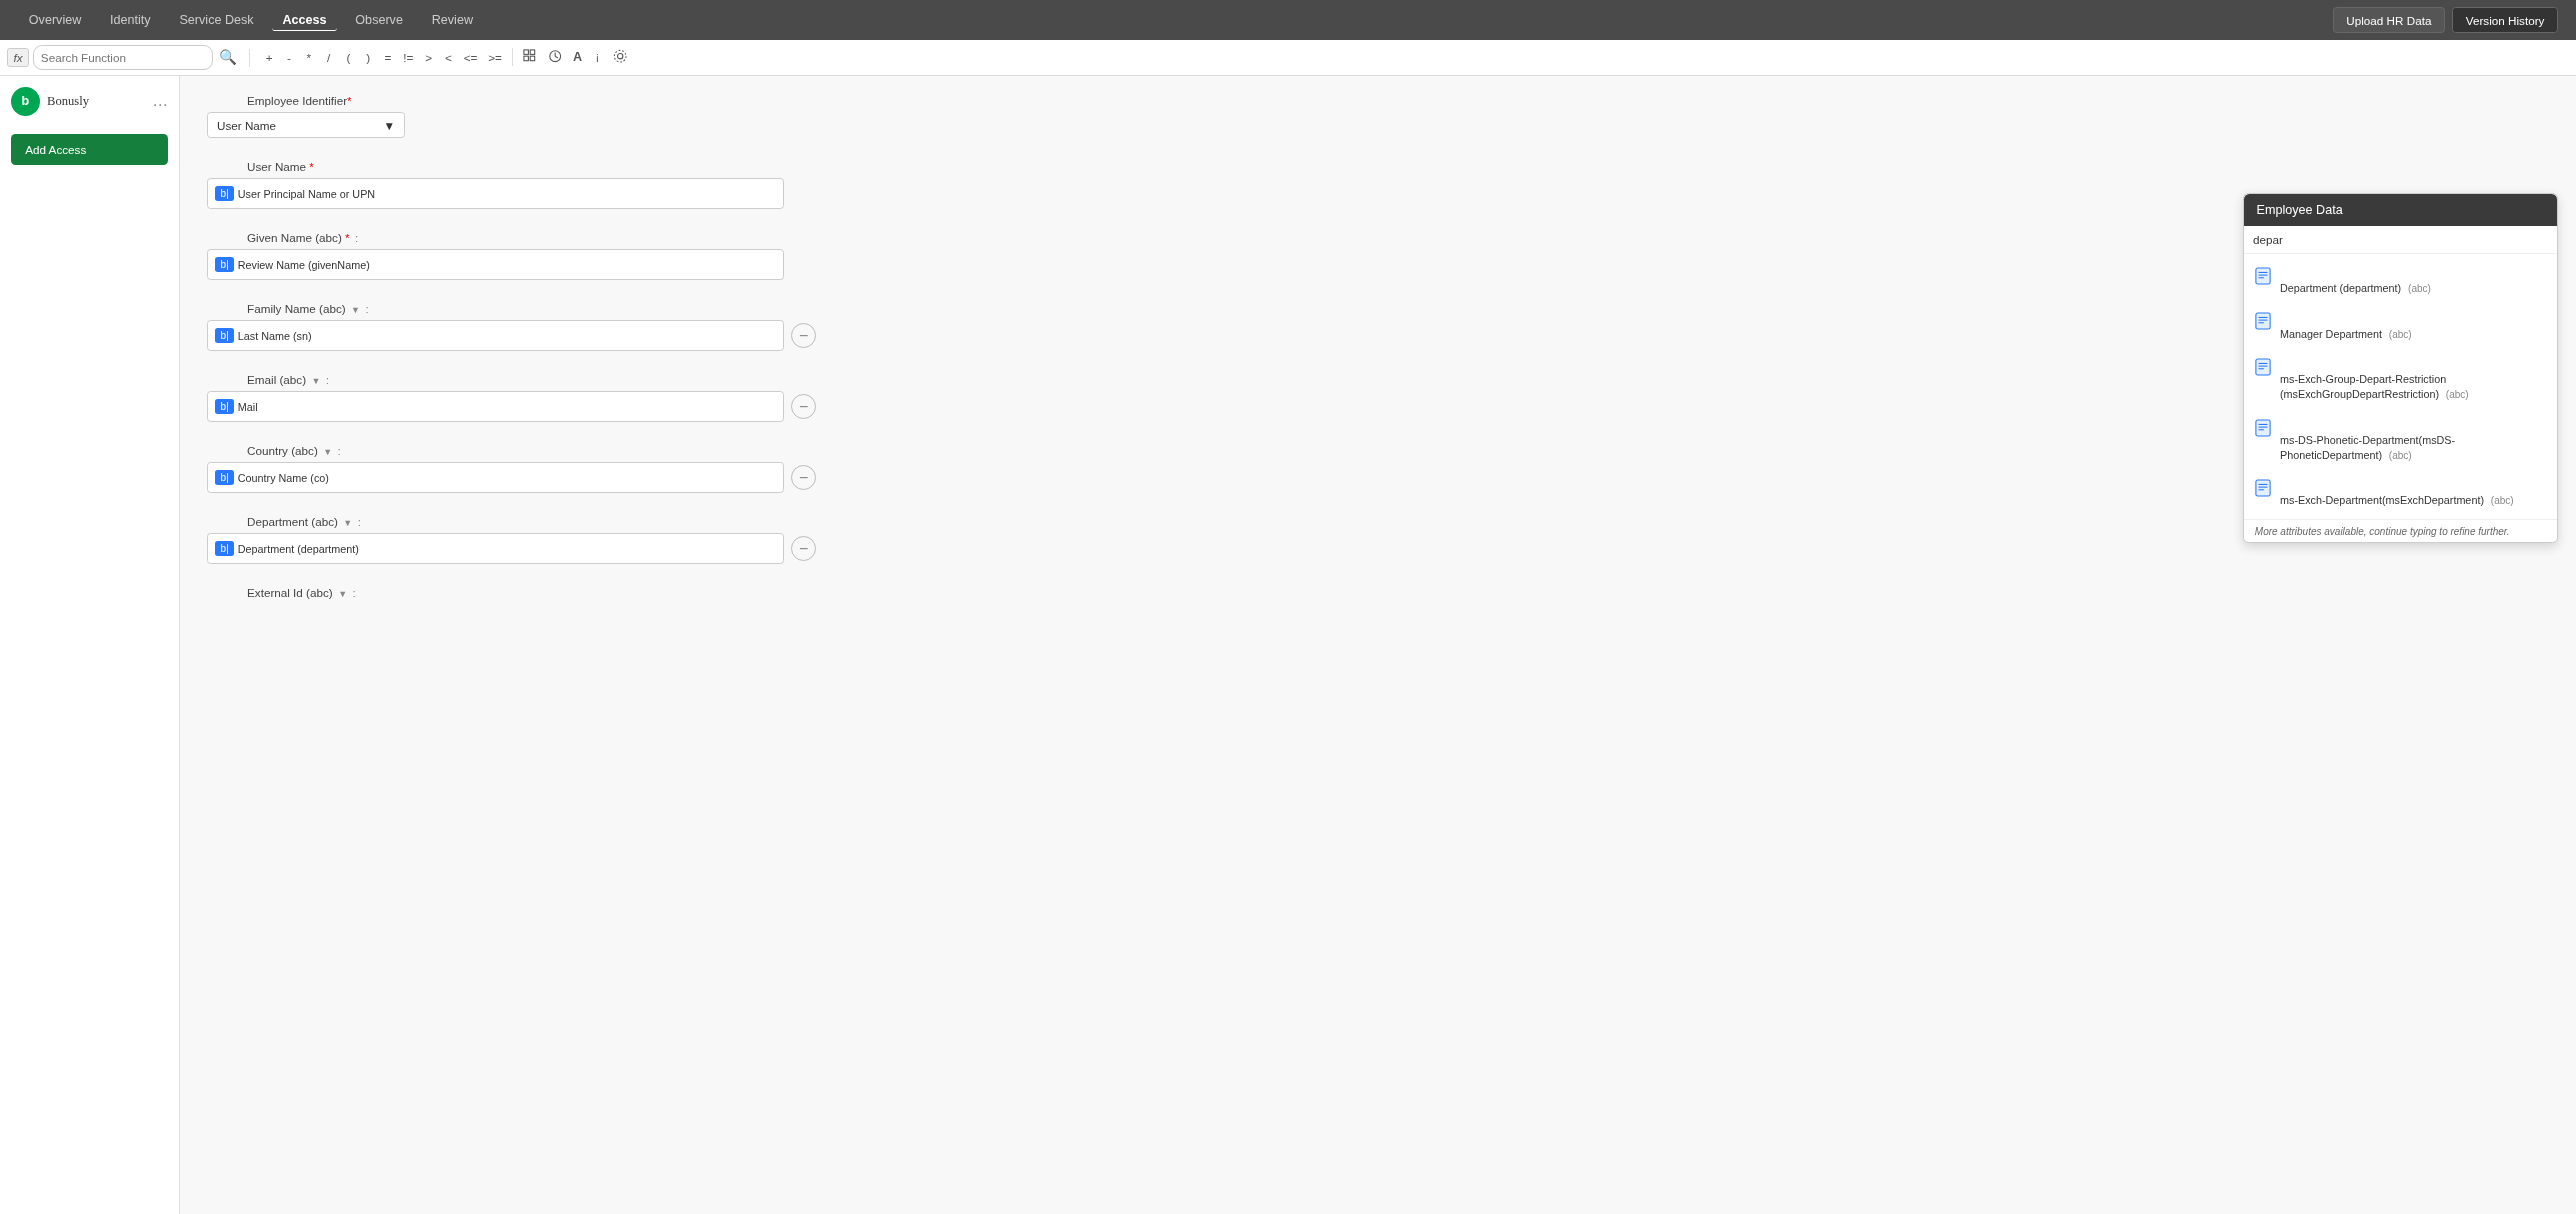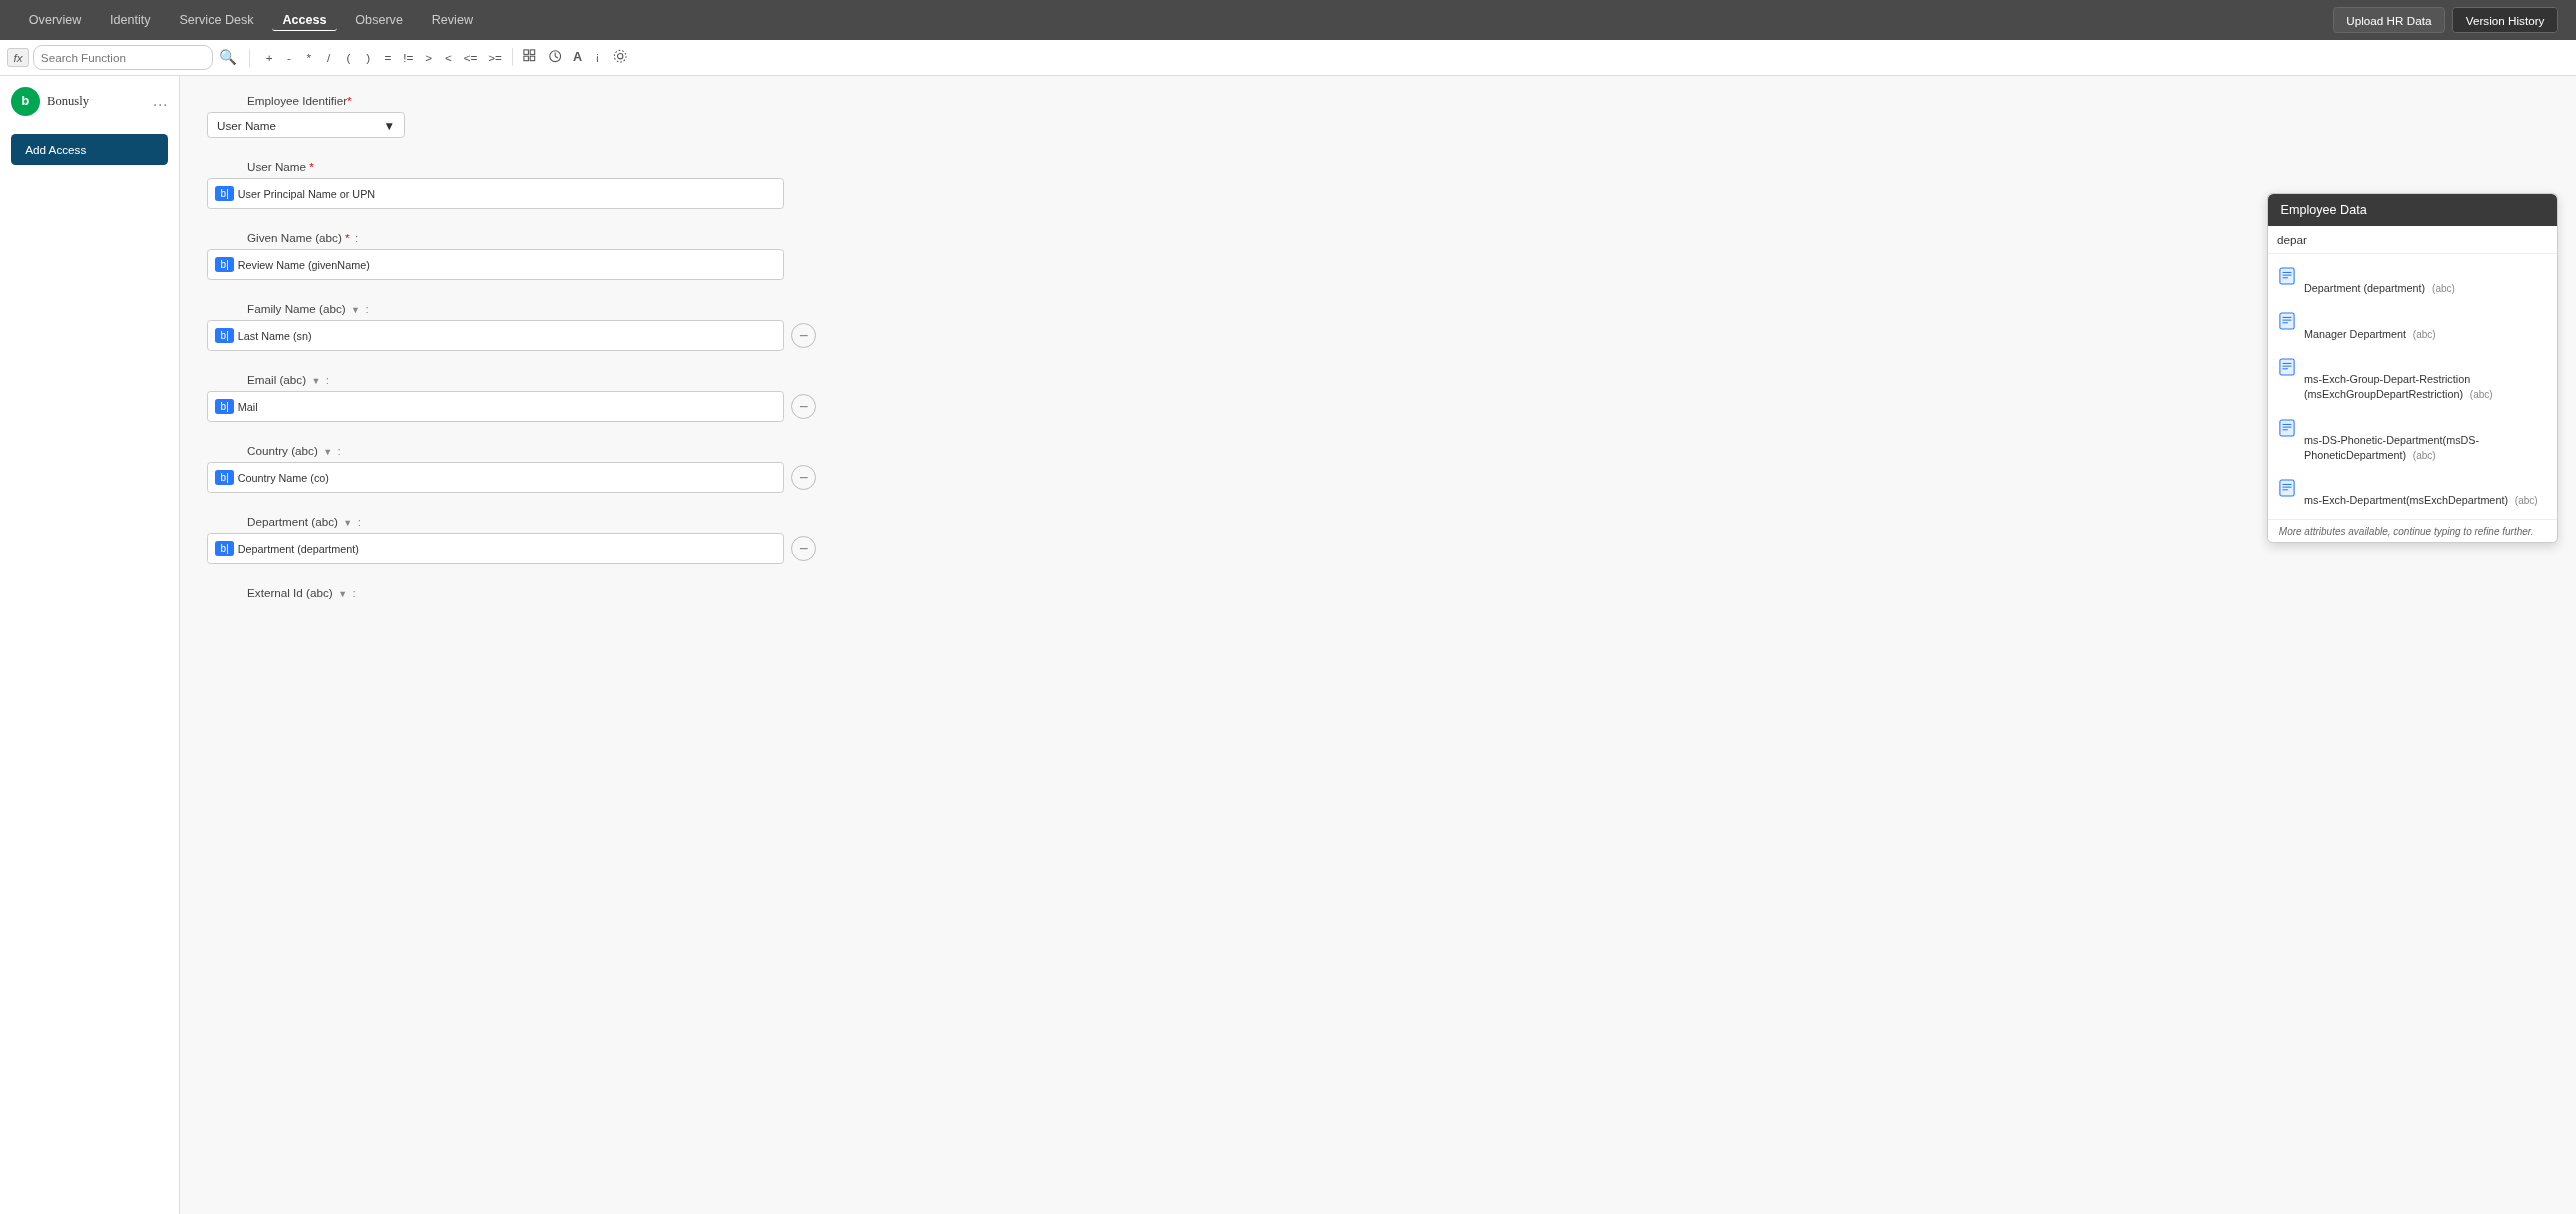--- a/index.html
+++ b/index.html
@@ -59,21 +59,21 @@
       display: flex; align-items: center; gap: 7.2px; margin-bottom: 18px;
     }
     .brand-logo {
       width: 29px; height: 29px; background: #00a651; border-radius: 50%;
       display: flex; align-items: center; justify-content: center;
       color: #fff; font-weight: bold; font-size: 12.6px;
     }
     .brand-name { font-size: 12.6px; font-weight: 500; flex: 1; font-family: Liberation Serif, serif; }
     .sidebar-more { color: #888; cursor: pointer; font-size: 16px; }
     .add-access-btn {
-      background: #0c4a6e; color: #fff; border: none; border-radius: 4.5px;
+      background: #15803d; color: #fff; border: none; border-radius: 4.5px;
       padding: 9px 14.4px; cursor: pointer; font-size: 11.7px; font-weight: 500;
       width: 100%; text-align: left;
     }
 
     
     .content-area {
       flex: 1; overflow-y: auto; padding: 18px 27px; background: #f8f8f8; position: relative;
     }
 
     
@@ -108,21 +108,21 @@
     
     .field-row { display: flex; align-items: center; gap: 7.2px; }
     .remove-btn {
       background: none; border: none; cursor: pointer; color: #888; font-size: 16px;
       width: 25px; height: 25px; display: flex; align-items: center; justify-content: center;
       border-radius: 50%; border: 0.9px solid #bbb; flex-shrink: 0;
     }
 
     
     .employee-panel {
-      position: absolute; top: 117px; right: 18px; width: 291px;
+      position: absolute; top: 117px; right: 18px; width: 315px;
       background: #fff; border: 0.9px solid #ccc; border-radius: 5.4px;
       box-shadow: 0 3.6px 10.8px rgba(0,0,0,0.15); z-index: 100;
     }
     .panel-header {
       background: #3a3a3a; color: #fff; padding: 9px 12.6px;
       border-radius: 5.4px 5.4px 0 0; font-size: 12.6px; font-weight: 500;
     }
     .panel-search {
       padding: 7.2px 9px; border-bottom: 0.9px solid #eee;
     }

